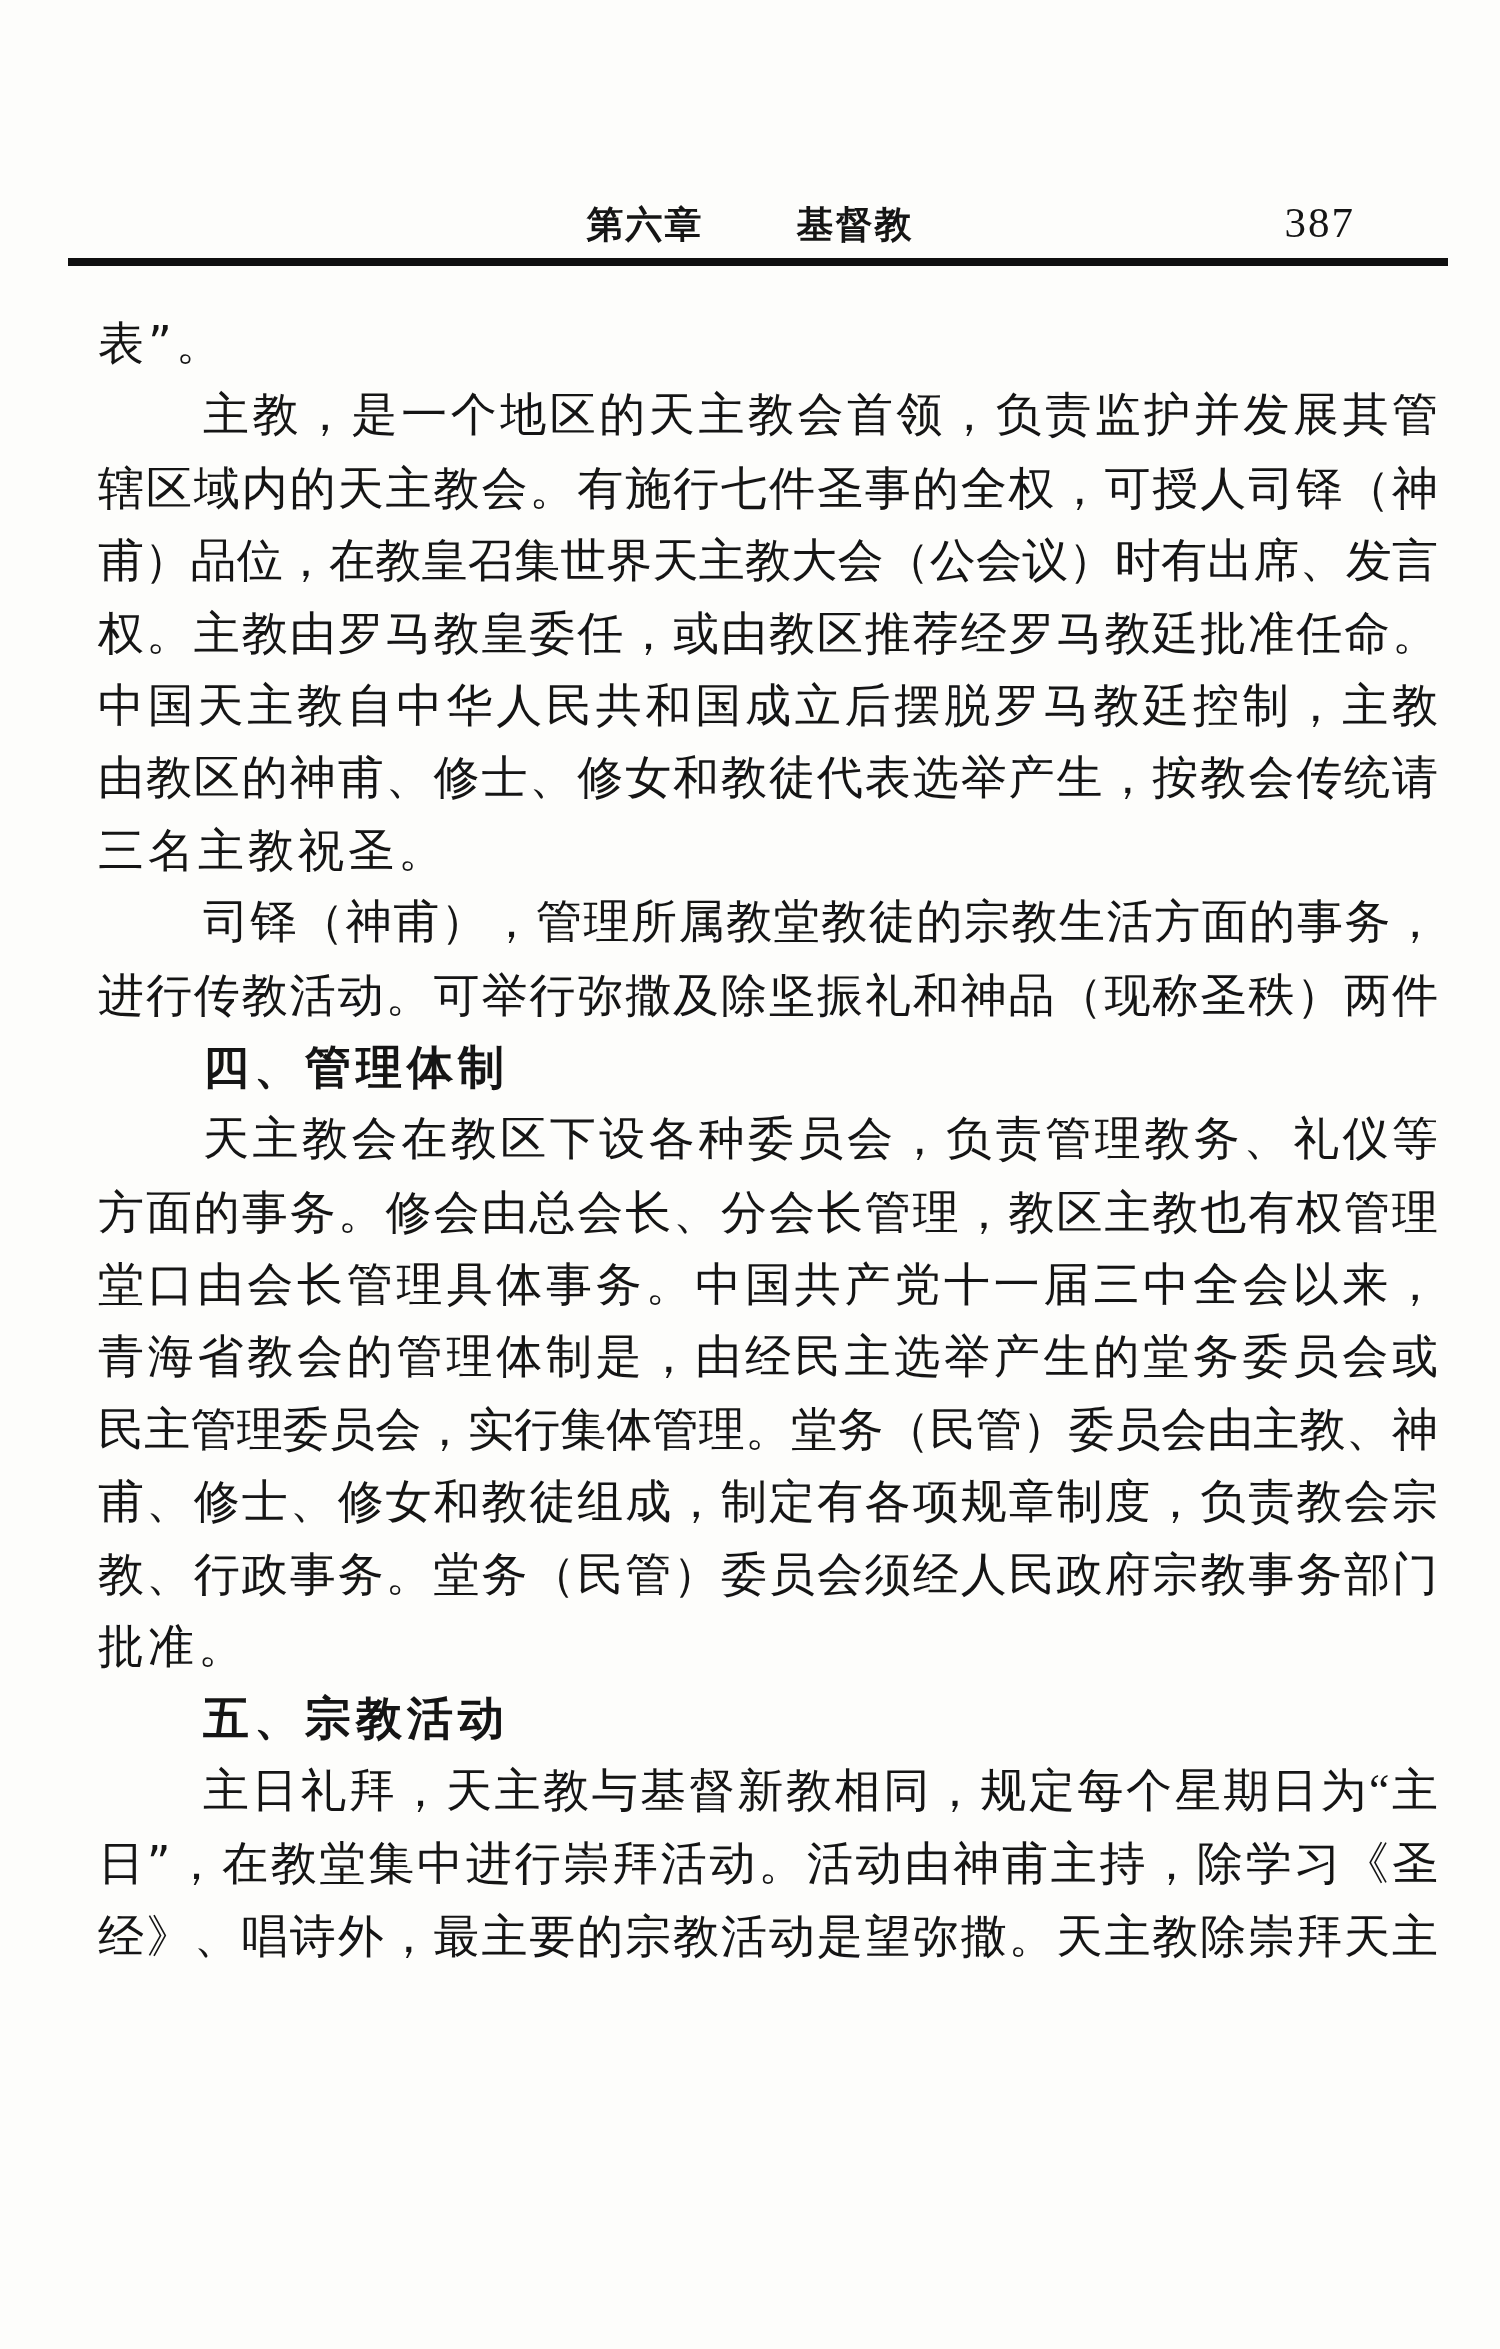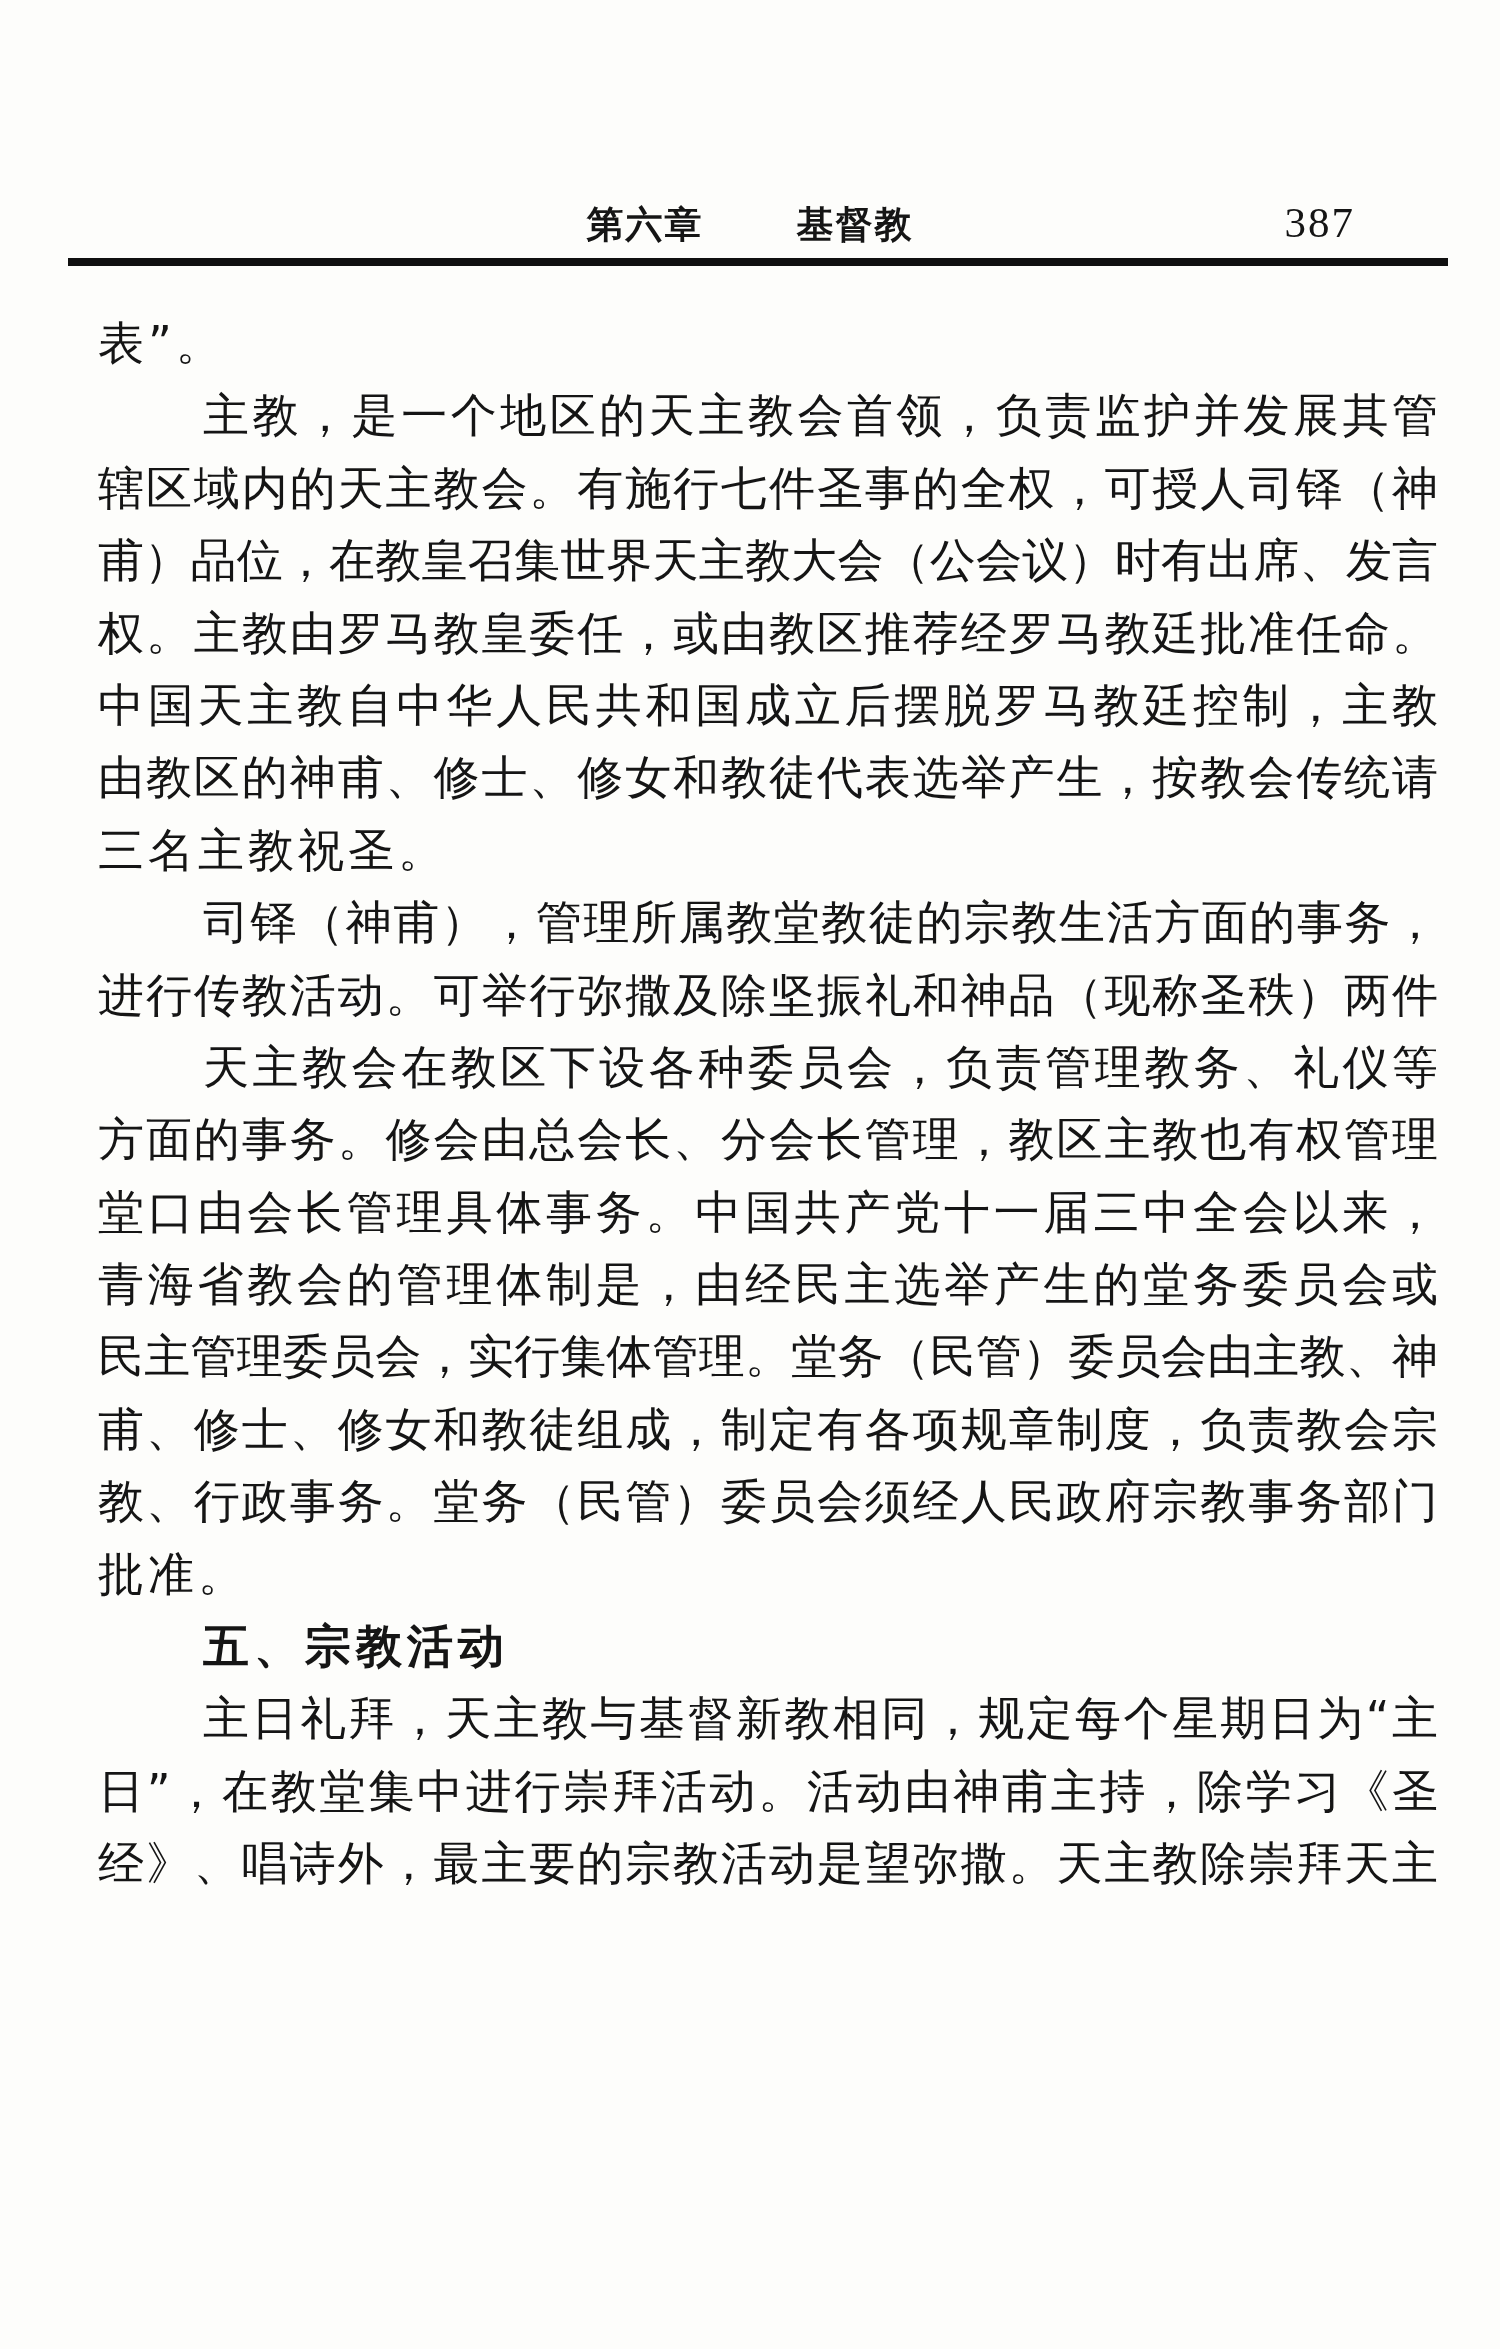--- a/index.html
+++ b/index.html
@@ -73,21 +73,21 @@
     letter-spacing: 0;
   }
   .line.just {
     white-space: normal;
     text-align: justify;
     text-align-last: justify;
   }
   .line.left {
     letter-spacing: 4px;
   }
-  .line.indent  { text-indent: 105px; }
+  .line.indent  { text-indent: 105px; font-family: Liberation Serif, serif; }
   .line.heading {
     font-weight: bold;
     letter-spacing: 5px;
     text-indent: 105px;
   }
 </style>
 </head>
 <body>
 
 <div class="page">
@@ -106,20 +106,21 @@
     <div class="line left">表”。</div>
     <div class="line just indent">主教，是一个地区的天主教会首领，负责监护并发展其管</div>
     <div class="line just">辖区域内的天主教会。有施行七件圣事的全权，可授人司铎（神</div>
     <div class="line just">甫）品位，在教皇召集世界天主教大会（公会议）时有出席、发言</div>
     <div class="line just">权。主教由罗马教皇委任，或由教区推荐经罗马教廷批准任命。</div>
     <div class="line just">中国天主教自中华人民共和国成立后摆脱罗马教廷控制，主教</div>
     <div class="line just">由教区的神甫、修士、修女和教徒代表选举产生，按教会传统请</div>
     <div class="line left">三名主教祝圣。</div>
     <div class="line just indent">司铎（神甫），管理所属教堂教徒的宗教生活方面的事务，</div>
     <div class="line just">进行传教活动。可举行弥撒及除坚振礼和神品（现称圣秩）两件</div>
+    <div class="line heading">四、管理体制</div>
     <div class="line just indent">天主教会在教区下设各种委员会，负责管理教务、礼仪等</div>
     <div class="line just">方面的事务。修会由总会长、分会长管理，教区主教也有权管理</div>
     <div class="line just">堂口由会长管理具体事务。中国共产党十一届三中全会以来，</div>
     <div class="line just">青海省教会的管理体制是，由经民主选举产生的堂务委员会或</div>
     <div class="line just">民主管理委员会，实行集体管理。堂务（民管）委员会由主教、神</div>
     <div class="line just">甫、修士、修女和教徒组成，制定有各项规章制度，负责教会宗</div>
     <div class="line just">教、行政事务。堂务（民管）委员会须经人民政府宗教事务部门</div>
     <div class="line left">批准。</div>
     <div class="line heading">五、宗教活动</div>
     <div class="line just indent">主日礼拜，天主教与基督新教相同，规定每个星期日为“主</div>

